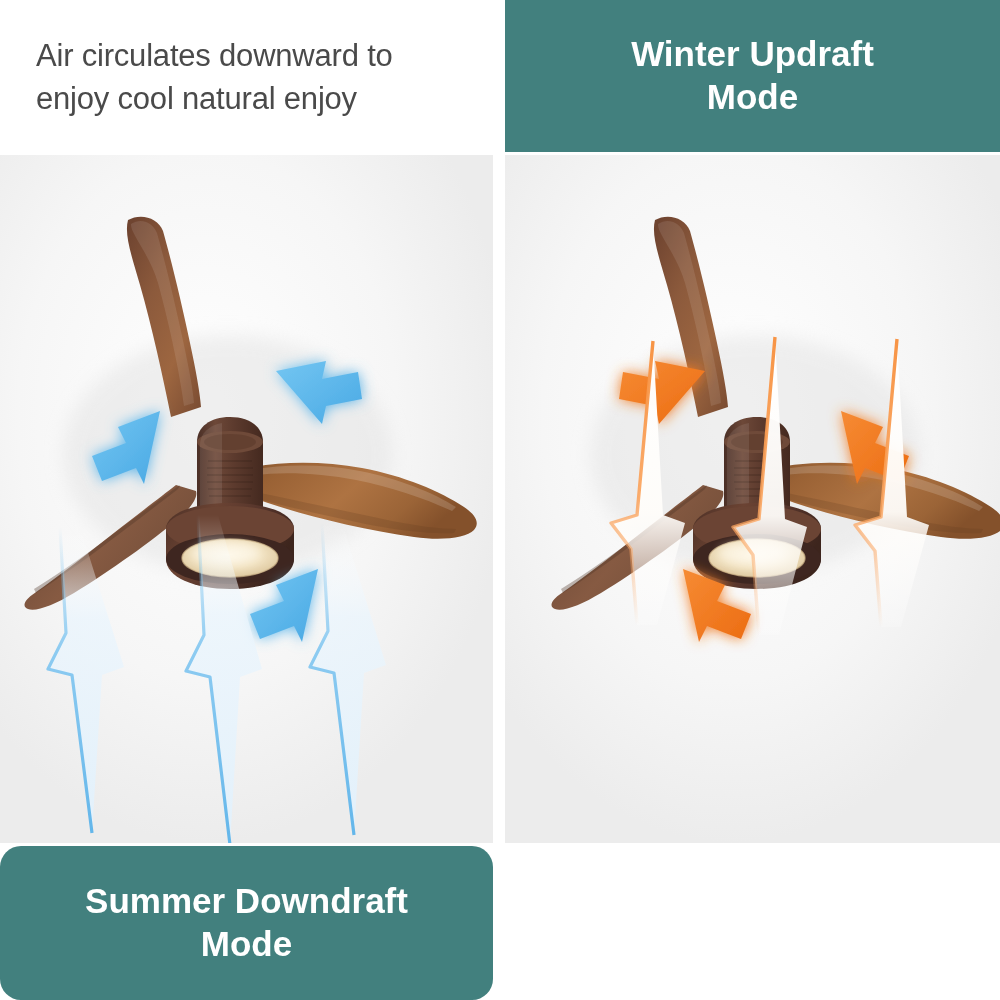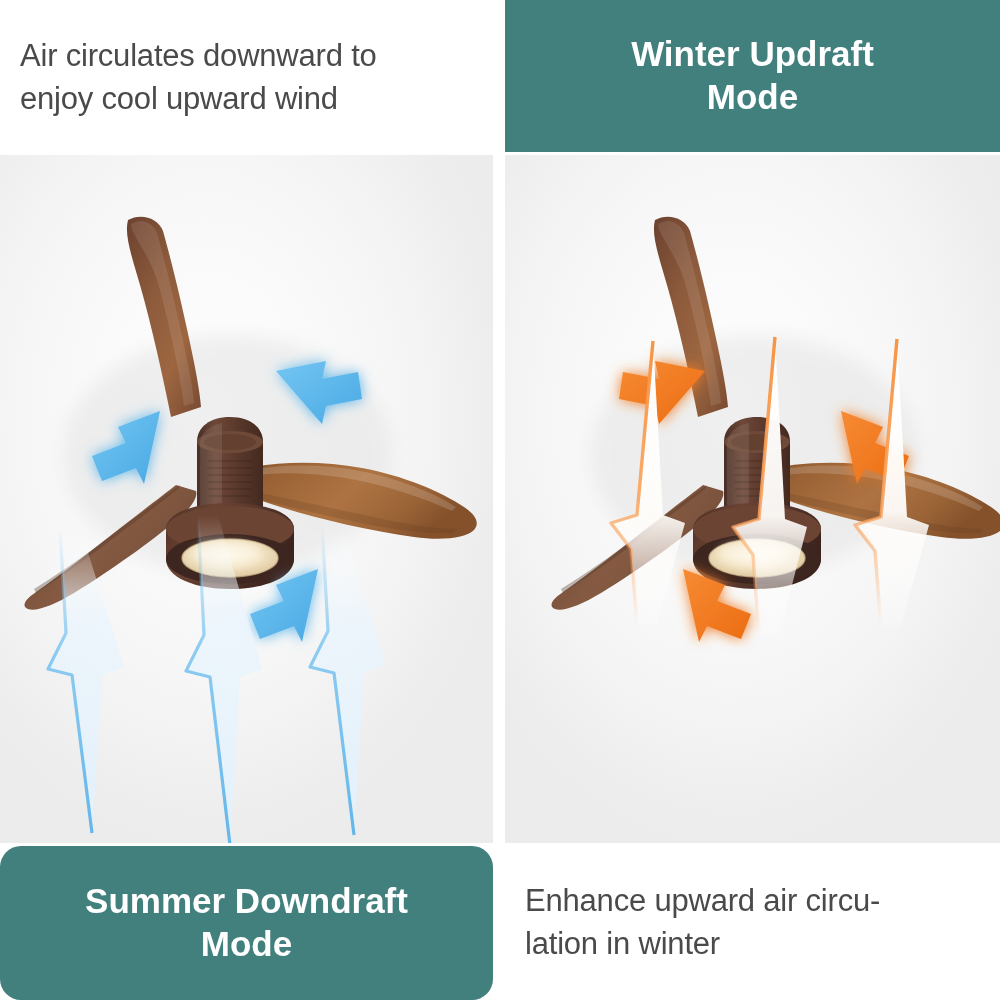--- a/index.html
+++ b/index.html
@@ -35,21 +35,21 @@
     overflow: hidden;
   }
 
   
   .caption-plain {
     color: #4a4a4a;
     font-size: 31px;
     line-height: 1.38;
     font-weight: 400;
     letter-spacing: -0.2px;
-    padding: 0 20px;
+    padding: 0 36px;
     display: flex;
     flex-direction: column;
     justify-content: center;
     height: 100%;
   }
   .caption-plain .line {
     white-space: pre;
   }
   .caption-band {
     color: #ffffff;
@@ -83,21 +83,21 @@
   }
 </style>
 </head>
 <body>
 
 <div id="infographic">
 
   <div class="cell cell-white" style="left:0; top:0; width:497px; height:155px;">
     <div class="caption-plain">
       <span class="line">Air circulates downward to</span>
-      <span class="line">enjoy cool upward wind</span>
+      <span class="line">enjoy cool natural enjoy</span>
     </div>
   </div>
 
   <div class="cell cell-teal" style="left:505px; top:0; width:495px; height:152px;">
     <div class="caption-band">
       <span class="line">Winter Updraft</span>
       <span class="line">Mode</span>
     </div>
   </div>
 
@@ -414,20 +414,14 @@
     </div>
   </div>
 
   <div class="cell cell-teal" style="left:0; top:846px; width:493px; height:154px;border-radius:21px;">
     <div class="caption-band">
       <span class="line">Summer Downdraft</span>
       <span class="line">Mode</span>
     </div>
   </div>
 
-  <div class="cell cell-white" style="left:505px; top:846px; width:495px; height:154px;">
-    <div class="caption-plain">
-      <span class="line">Enhance upward air circu-</span>
-      <span class="line">lation in winter</span>
-    </div>
-  </div>
 
 </div>
 
 </body></html>

